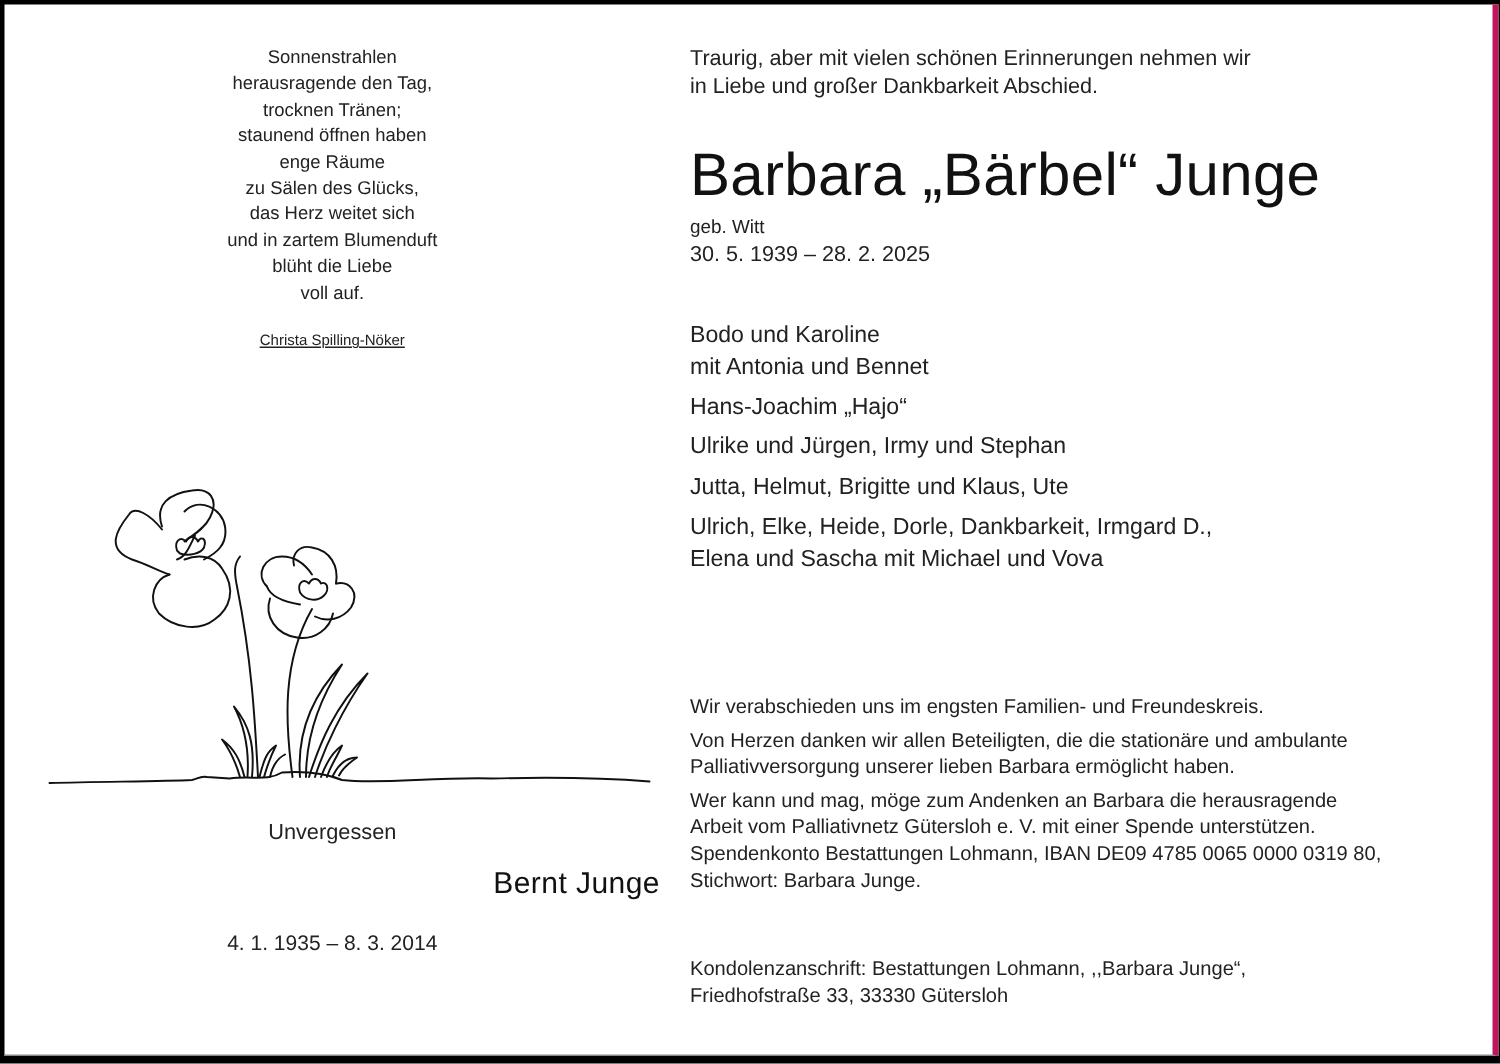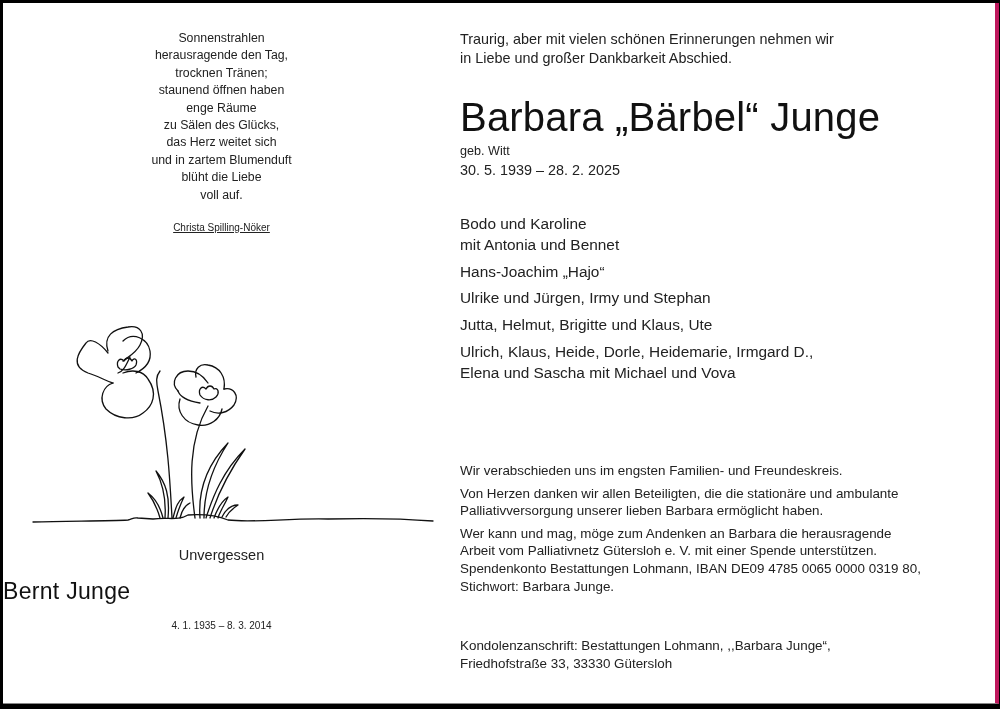--- a/index.html
+++ b/index.html
@@ -12,22 +12,22 @@
       background: #fff; border-right: 4px solid #be185d; border-bottom: 1px solid #888;
     }
     .left { position: absolute; left: 0; top: 0; width: 440px; height: 700px; }
     .poem {
       position: absolute; left: 0; width: 437px; top: 27px; text-align: center;
       font-size: 12.3px; line-height: 17.4px; color: #222;
     }
     .poem-author { font-size: 10px; margin-top: 17px; line-height: 14px; text-decoration: underline; }
     .flower { position: absolute; left: 25px; top: 318px; width: 410px; height: 212px; }
     .unforgotten { position: absolute; left: 0; width: 437px; top: 544px; text-align: center; font-size: 14.5px; color: #222; }
-    .bernt-name { position: absolute; left: 0; width: 437px; top: 575px; text-align: left; font-size: 23px; color: #111; letter-spacing: 0.3px; }
-    .bernt-dates { position: absolute; left: 0; width: 437px; top: 617px; text-align: center; font-size: 10px; color: #222; }
+    .bernt-name { position: absolute; left: 0; width: 437px; top: 575px; text-align: right; font-size: 20px; color: #111; letter-spacing: 0.3px; }
+    .bernt-dates { position: absolute; left: 0; width: 437px; top: 617px; text-align: center; font-size: 14px; color: #222; }
 
     .right { position: absolute; left: 457px; top: 0; width: 530px; height: 700px; }
     .intro { position: absolute; top: 27px; font-size: 14.4px; line-height: 18.6px; color: #222; }
     .main-name { position: absolute; top: 92px; font-size: 40px; color: #111; letter-spacing: 0.2px; white-space: nowrap; }
     .nee { position: absolute; top: 141px; font-size: 12.6px; color: #222; }
     .main-dates { position: absolute; top: 159px; font-size: 14.4px; color: #222; }
     .mourners { position: absolute; top: 211px; font-size: 15.4px; line-height: 20.8px; color: #222; }
     .mourner-group { margin-bottom: 6px; }
     .notes { position: absolute; top: 459px; font-size: 13.4px; line-height: 17.6px; color: #222; }
     .note { margin-bottom: 5px; }
@@ -112,21 +112,21 @@
       <div class="mourner-group">
         <span class="line">Hans-Joachim „Hajo“</span>
       </div>
       <div class="mourner-group">
         <span class="line">Ulrike und Jürgen, Irmy und Stephan</span>
       </div>
       <div class="mourner-group">
         <span class="line">Jutta, Helmut, Brigitte und Klaus, Ute</span>
       </div>
       <div class="mourner-group">
-        <span class="line">Ulrich, Klaus, Heide, Dorle, Heidemarie, Irmgard D.,</span>
+        <span class="line">Ulrich, Elke, Heide, Dorle, Dankbarkeit, Irmgard D.,</span>
         <span class="line">Elena und Sascha mit Michael und Vova</span>
       </div>
     </div>
 
     <div class="notes">
       <div class="note">
         <span class="line">Wir verabschieden uns im engsten Familien- und Freundeskreis.</span>
       </div>
       <div class="note">
         <span class="line">Von Herzen danken wir allen Beteiligten, die die stationäre und ambulante</span>

